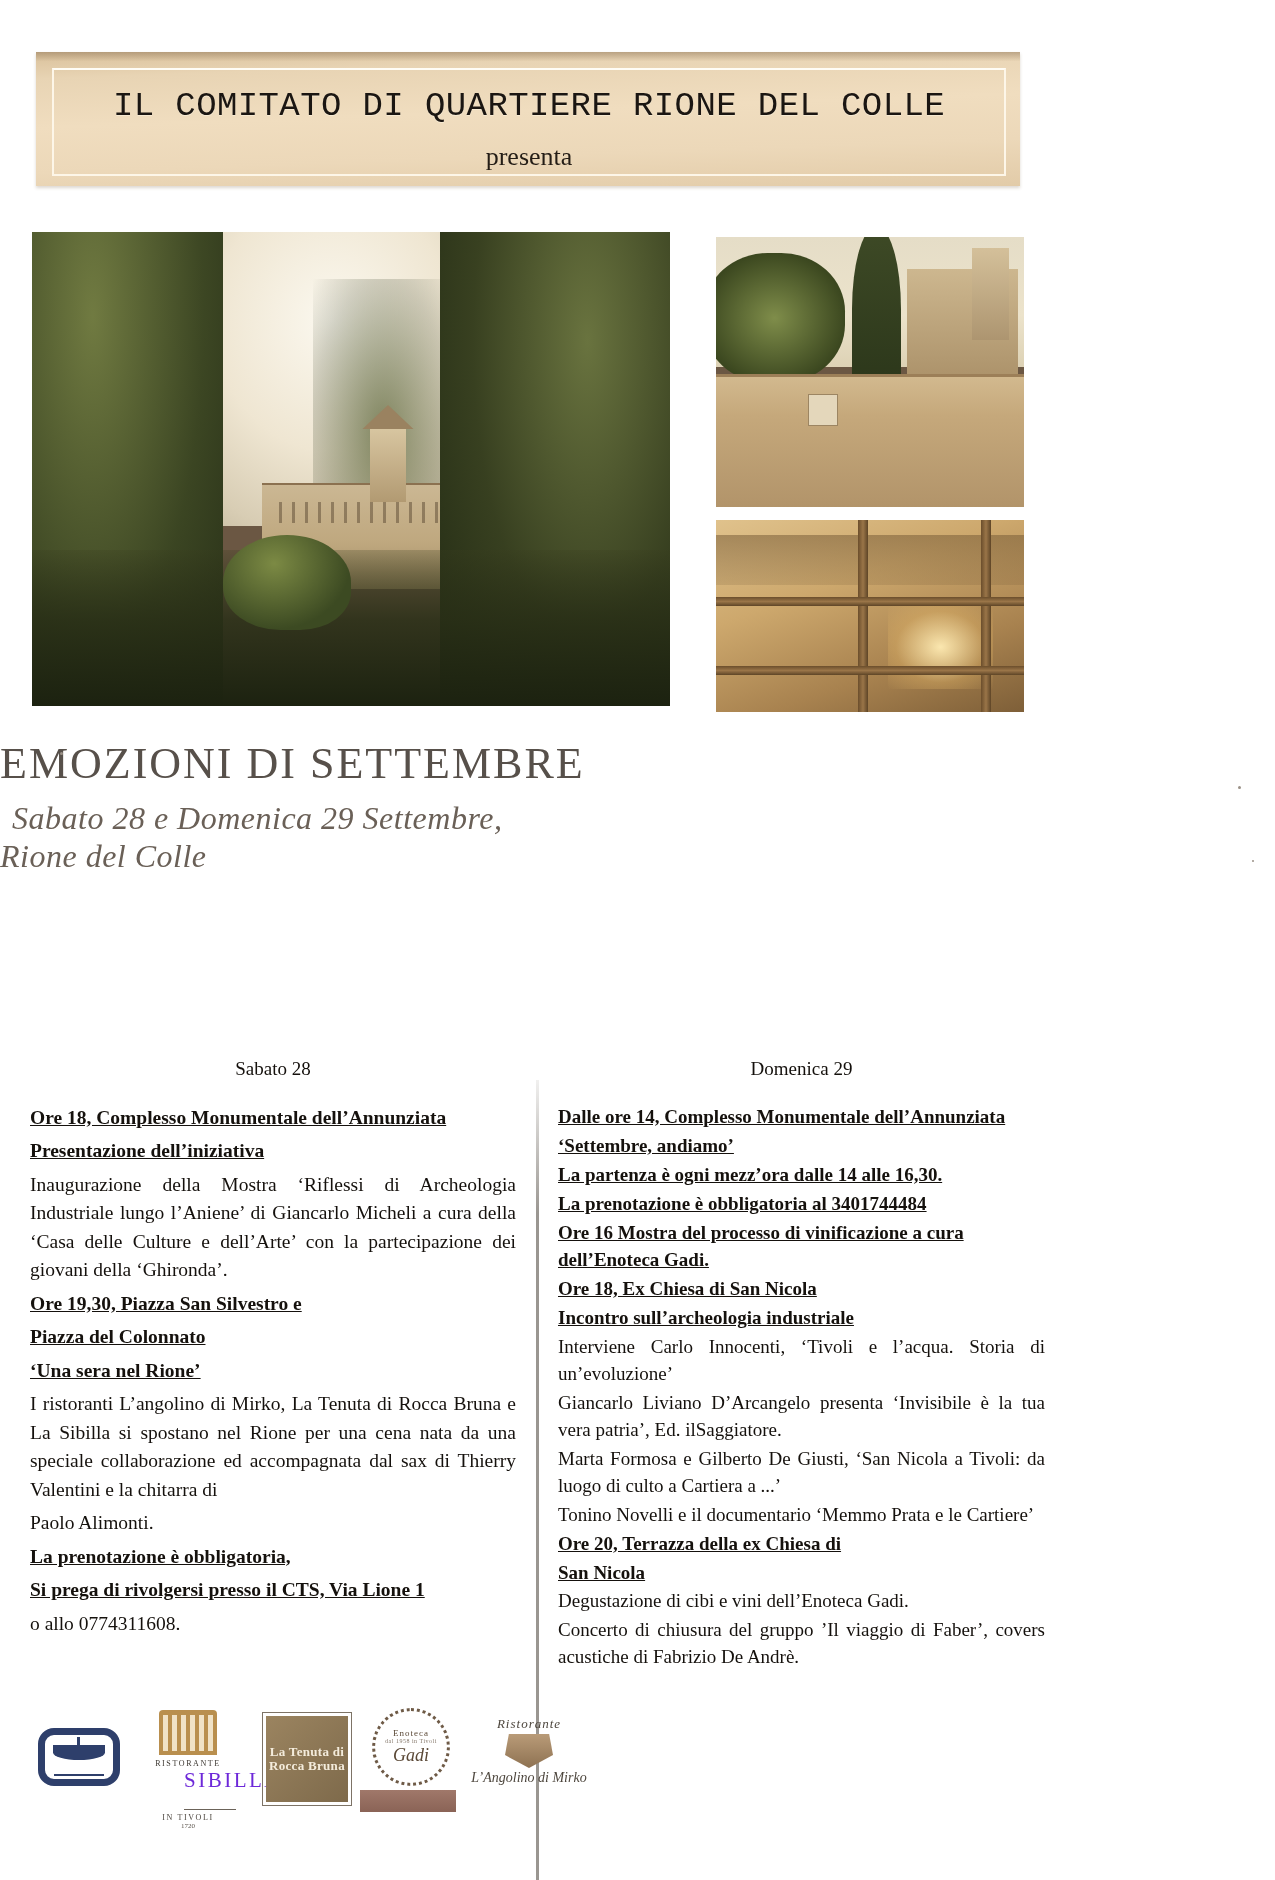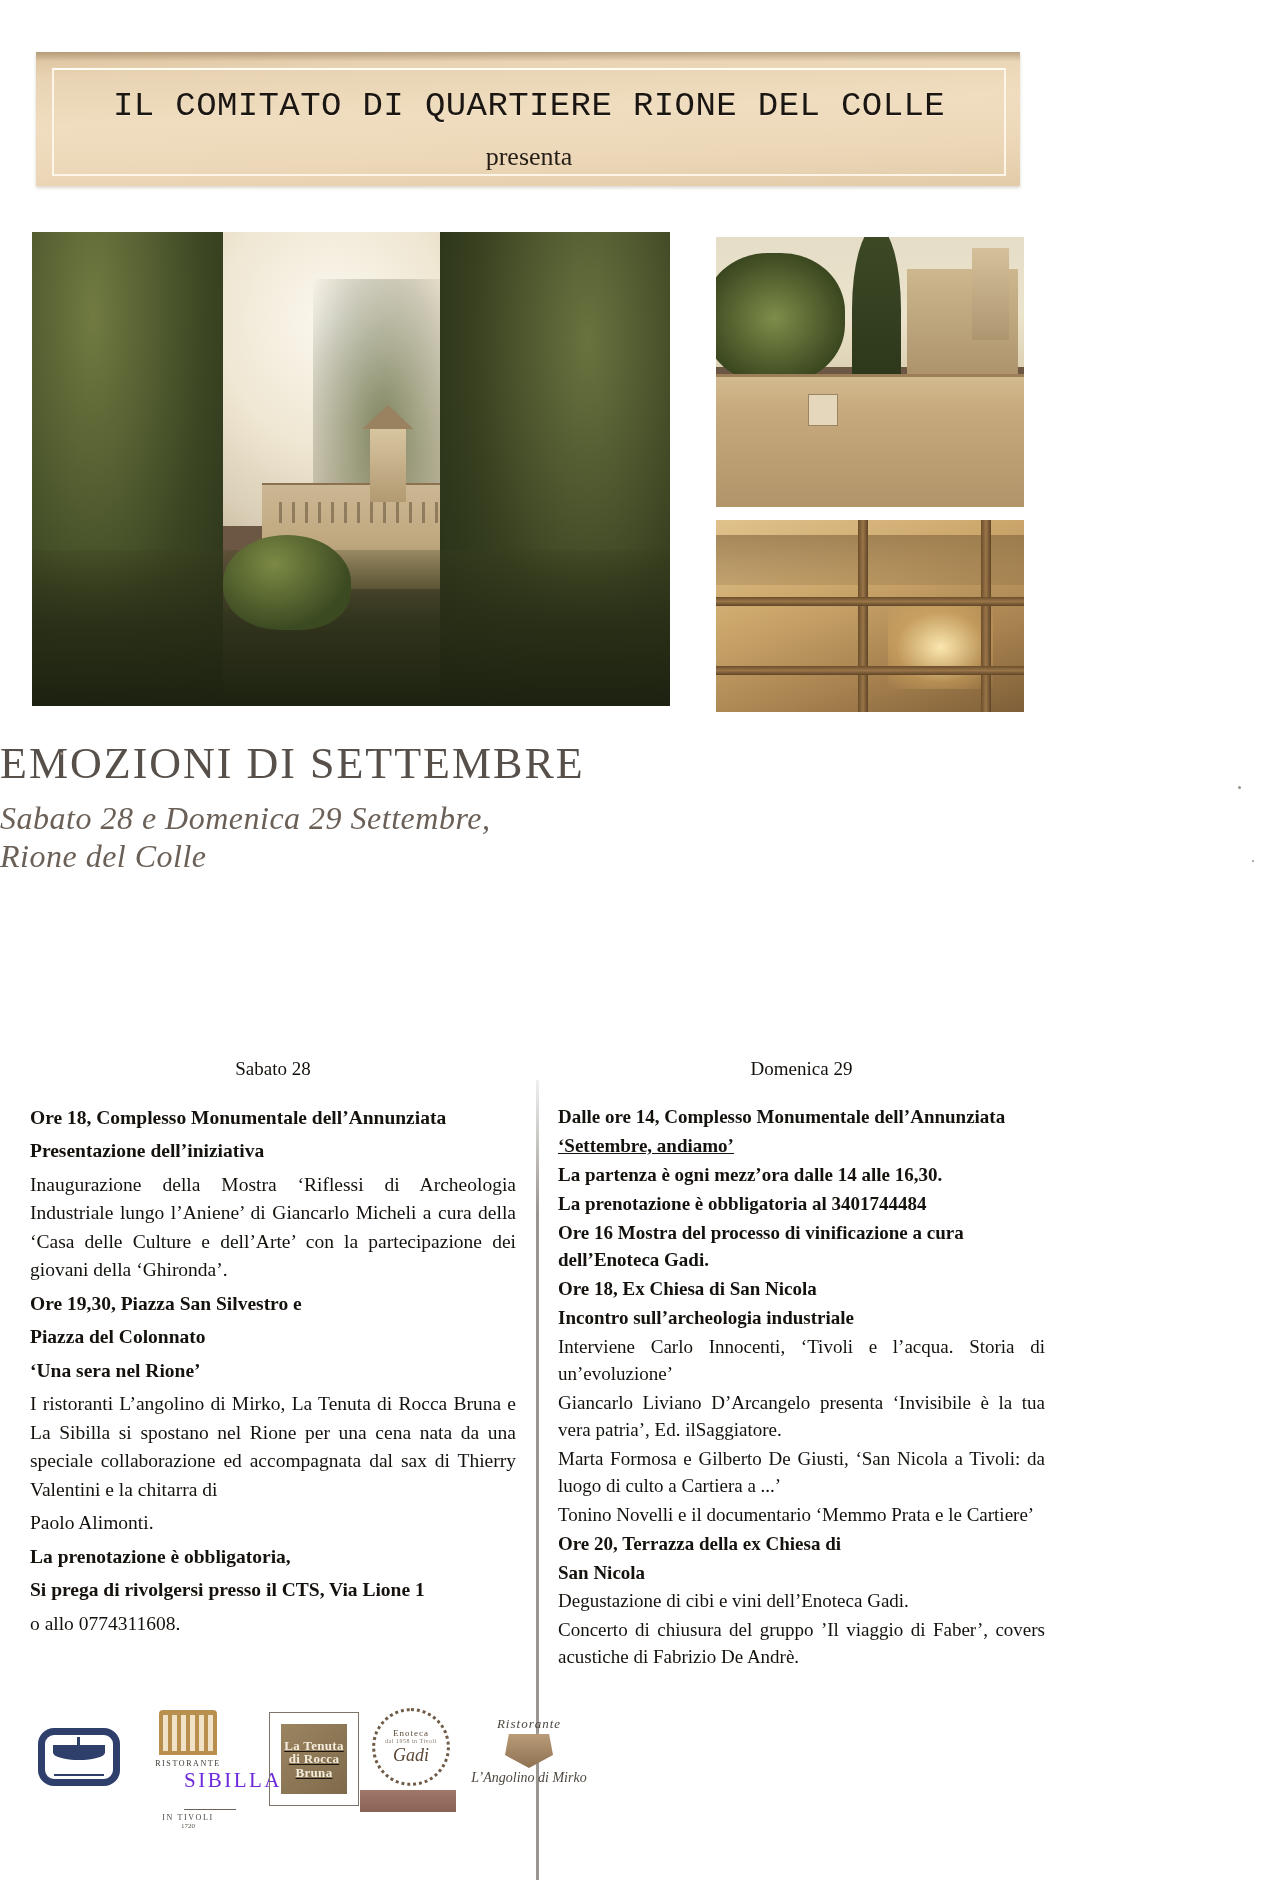--- a/index.html
+++ b/index.html
@@ -216,21 +216,21 @@
     line-height: 1.1;
   }
   .subtitle1, .subtitle2 {
     font-size: 32px;
     color: #6a6057;
     font-style: italic;
     font-family: "Liberation Serif", "DejaVu Serif", serif;
     line-height: 1.18;
     letter-spacing: 0.5px;
   }
-  .subtitle1 { margin-top: 12px; }
+  .subtitle1 { margin-top: 12px; padding-left: 12px; }
 
   
   .program {
     position: absolute;
     left: 30px;
     top: 1058px;
     width: 1015px;
     display: flex;
   }
   .col {
@@ -262,21 +262,21 @@
     font-size: 19px;
     margin-bottom: 24px;
     color: #14100c;
   }
   .ln {
     font-size: 19.5px;
     line-height: 1.46;
     margin: 0 0 5px 0;
     color: #15110d;
   }
-  .ln.b { font-weight: bold; }
+  .ln.b { font-weight: bold; text-decoration: underline; }
   .ln.j { text-align: justify; margin-bottom: 5px; }
   .ln.u { text-decoration: underline; }
   .col-right .ln { font-size: 19px; line-height: 1.42; margin-bottom: 2px; }
 
   
   .logos {
     position: absolute;
     left: 30px;
     top: 1700px;
     width: 500px;
@@ -311,21 +311,21 @@
     background: repeating-linear-gradient(90deg, #b98f4e 0 4px, #f0e2c6 4px 9px);
     border-top: 5px solid #b98f4e;
     border-bottom: 4px solid #b98f4e;
     border-radius: 4px 4px 0 0;
   }
   .logo-sibilla .t1 { font-size: 8px; letter-spacing: 1.6px; color:#3b3630; }
   .logo-sibilla .t2 { font-size: 21px; letter-spacing: 2.5px; color:#6d28d9; border-bottom:1px solid #6b6359; padding-bottom:16px;margin-left:44px; }
   .logo-sibilla .t3 { font-size: 8px; letter-spacing: 1.6px; color:#4a443d; margin-top:3px; }
   .logo-sibilla .t4 { font-size: 7px; color:#5a534b; }
 
-  .logo-rocca { left: 239px; top: 12px; width: 90px; height: 94px; border:1px solid #7d7366; padding:11px; box-sizing:border-box;text-decoration:underline; }
+  .logo-rocca { left: 232px; top: 12px; width: 90px; height: 94px; border:1px solid #7d7366; padding:3px; box-sizing:border-box; }
   .logo-rocca .box {
     width:100%; height:100%;
     background: linear-gradient(135deg, #9b8460, #7e6a4b);
     display:flex; align-items:center; justify-content:center;
     color:#f4ecdc; font-size: 13px; font-weight:bold; line-height:1.05; text-align:center;
     letter-spacing:0.3px;
   }
 
   .logo-gadi { left: 330px; top: 8px; width: 96px; height: 104px; }
   .logo-gadi .circle {

